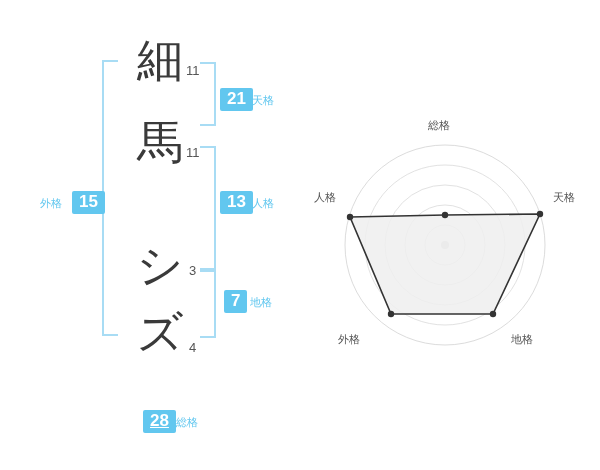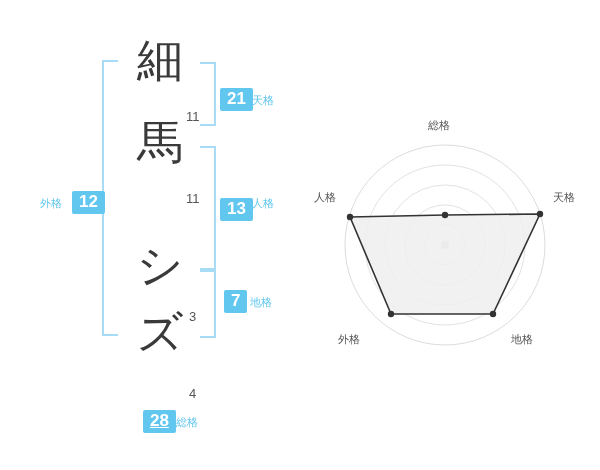--- a/index.html
+++ b/index.html
@@ -37,21 +37,20 @@
     color: #3a3a3a;
     font-weight: 400;
     text-align: center;
     width: 56px;
   }
   .kanji-stroke {
     position: absolute;
     font-size: 13px;
     color: #555555;
     font-family: "Liberation Sans", sans-serif;
-    margin-top: 46px;
   }
 
   .badge {
     position: absolute;
     background: #62c7ef;
     color: #ffffff;
     font-size: 17px;
     font-weight: 700;
     padding: 2px 7px 3px 7px;
     border-radius: 2px;
@@ -124,28 +123,28 @@
 
     <div class="kanji" style="left:132px; top:243px;">シ</div>
     <div class="kanji-stroke" style="left:189px; top:263px;">3</div>
 
     <div class="kanji" style="left:132px; top:310px;">ズ</div>
     <div class="kanji-stroke" style="left:189px; top:340px;">4</div>
 
     <div class="badge" style="left:220px; top:88px;">21</div>
     <div class="badge-label" style="left:252px; top:93px;">天格</div>
 
-    <div class="badge" style="left:220px; top:191px;margin-top:7px;">13</div>
+    <div class="badge" style="left:220px; top:191px;">13</div>
     <div class="badge-label" style="left:252px; top:196px;">人格</div>
 
     <div class="badge" style="left:224px; top:290px;">7</div>
     <div class="badge-label" style="left:250px; top:295px;">地格</div>
 
     <div class="badge-label" style="left:40px; top:196px;">外格</div>
-    <div class="badge" style="left:72px; top:191px;">12</div>
+    <div class="badge" style="left:72px; top:191px;">15</div>
 
     <div class="badge" style="left:143px; top:410px;text-decoration:underline;">28</div>
     <div class="badge-label" style="left:176px; top:415px;">総格</div>
   </div>
 
   <div class="chart-panel">
 
     <svg width="300" height="470" viewBox="0 0 300 470">
       <g>
         <circle cx="145" cy="245" r="100" fill="none" stroke="#dcdcdc" stroke-width="1"></circle>

